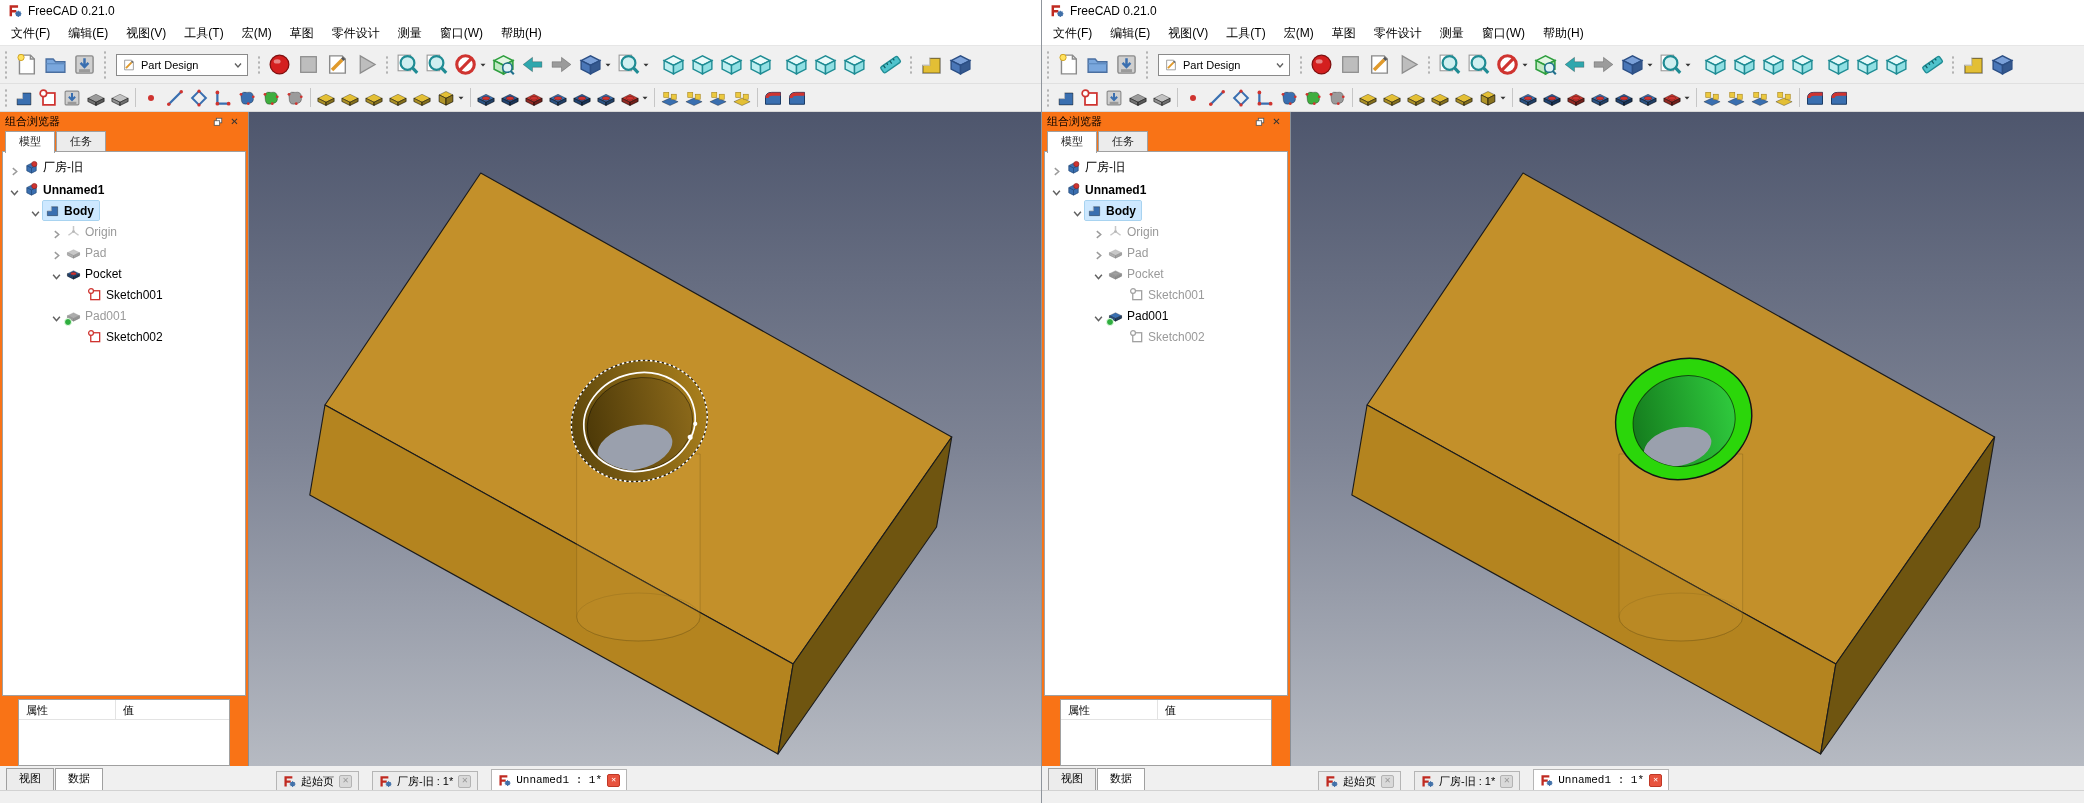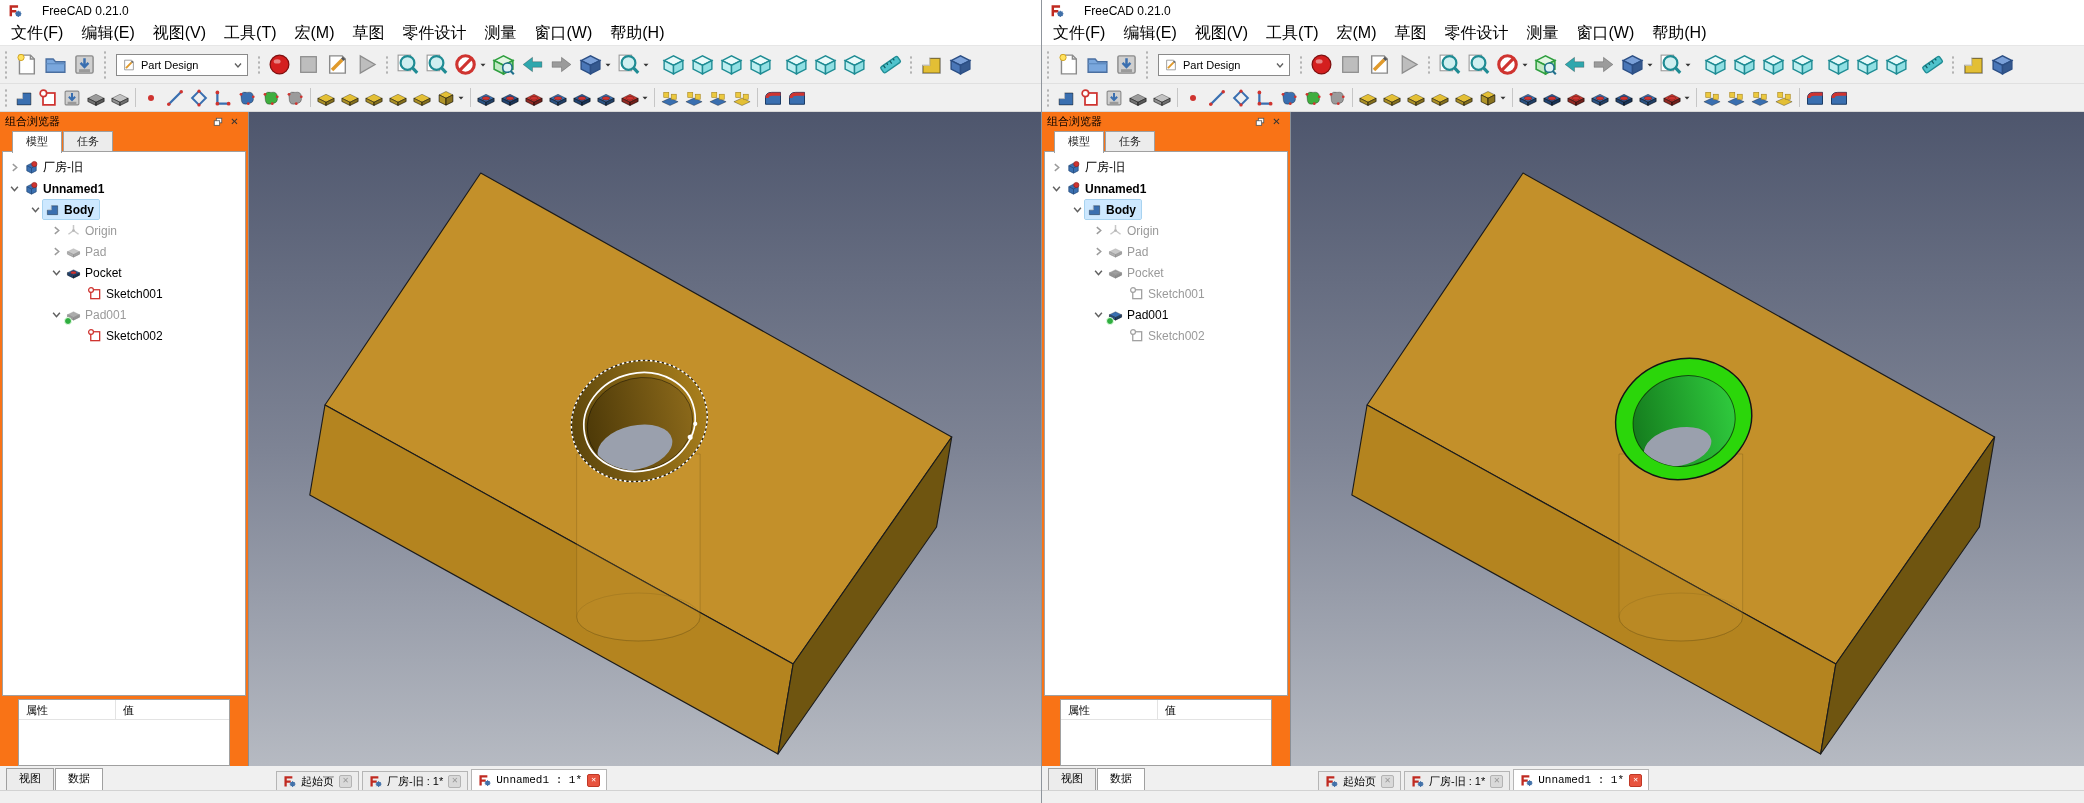--- a/index.html
+++ b/index.html
@@ -2,25 +2,25 @@
 <html><head>
 <meta charset="utf-8">
 <style>
 *{box-sizing:border-box;margin:0;padding:0}
 html,body{width:2084px;height:803px}
 body{font-family:"Liberation Sans","DejaVu Sans",sans-serif;font-size:12px;background:#fff;overflow:hidden;color:#000}
 #screen{display:flex;width:2084px;height:803px}
 .fc-window{width:1042px;height:803px;display:flex;flex-direction:column;background:#f0f0f0;overflow:hidden;position:relative}
 .fc-window.first{border-right:1px solid #8f959c}
 
-.titlebar{height:22px;background:#fff;display:flex;align-items:center;gap:20px;padding-left:8px;flex:none}
+.titlebar{height:22px;background:#fff;display:flex;align-items:center;gap:6px;padding-left:8px;flex:none}
 .titlebar .gi{width:14px;height:14px}
 .title-t{font-size:12px}
 .menubar{height:23px;background:#fff;display:flex;align-items:center;padding-left:2px;flex:none}
-.menu-item{padding:3px 9px;font-size:16px;white-space:nowrap}
+.menu-item{padding:3px 9px;font-size:12px;white-space:nowrap}
 .tb{background:#f0f0f0;display:flex;align-items:center;flex:none;overflow:hidden}
 .tb1{height:38px;border-top:1px solid #e6e6e6}
 .tb2{height:29px;border-top:1px solid #e0e0e0;border-bottom:1px solid #d8d8d8}
 .grip{width:4px;align-self:stretch;margin:4px 4px;background-image:radial-gradient(circle,#b3b3b3 1px,transparent 1.3px);background-size:4px 5px;background-repeat:repeat-y;flex:none}
 .sep{width:1px;height:68%;background:#c6c6c6;margin:0 3px;flex:none}
 .tbtn{display:flex;align-items:center;padding:1px 2px;border-radius:2px;flex:none}
 .tb1 .tbtn .gi{width:25px;height:25px}
 .tb2 .tbtn .gi{width:20px;height:20px}
 .caret{width:8px;height:8px;margin-left:1px}
 .combo{height:22px;width:132px;background:#fff;border:1px solid #8a8a8a;display:flex;align-items:center;gap:5px;padding:0 5px;margin:0 5px;flex:none}
@@ -28,25 +28,25 @@
 .combo .cv{flex:1;font-size:11px;font-family:Liberation Sans, sans-serif;white-space:nowrap;overflow:hidden}
 .combo .caret{margin:0}
 
 .main{flex:1;display:flex;min-height:0}
 .sidepanel{width:248px;flex:none;display:flex;flex-direction:column;background:#f97316}
 .panel-h{height:19px;display:flex;align-items:center;padding:0 5px;font-size:11px;flex:none}
 .panel-h .sp{flex:1}
 .phbtn{width:17px;height:15px;display:flex;align-items:center;justify-content:center;color:#333}
 .phbtn svg{width:10px;height:10px}
 .phbtn.x{font-size:10px;line-height:10px}
-.ptabs{display:flex;align-items:flex-start;padding-left:12px;height:20px;flex:none}
+.ptabs{display:flex;align-items:flex-start;padding-left:5px;height:20px;flex:none}
 .ptab{font-size:11px;padding:2px 13px 3px;border:1px solid #a0a0a0;border-bottom:none;background:#ececec;color:#222;margin-right:1px}
 .ptab.active{background:#fff;position:relative;z-index:2;margin-bottom:-1px;padding-bottom:4px}
 .treebox{flex:1;margin:0 2px;border:1px solid #a0a0a0;background:#fff;overflow:hidden;padding-top:5px}
-.trow{height:21px;display:flex;align-items:center;font-size:12px;white-space:nowrap}
+.trow{height:21px;display:flex;align-items:flex-end;font-size:12px;white-space:nowrap}
 .chev{width:14px;height:14px;flex:none;display:flex;margin-right:1px}
 .chev svg{width:9px;height:9px;margin:auto}
 .cell{display:flex;align-items:center;padding:2px 5px 2px 2px;border-radius:1px}
 .cell .ti{width:15px;height:15px;flex:none;margin-right:4px;position:relative}
 .cell .ti > svg{width:15px;height:15px;display:block}
 .badge{position:absolute;left:-2px;bottom:-3px;width:8px;height:8px;border-radius:50%;background:#2fae3f;border:1px solid #e8ffe8}
 .trow.b .lbl{font-weight:bold}
 .trow.selected .cell{background:#cde8ff;outline:1px solid #a8d3f0}
 
 .m-always .lbl{color:#9a9a9a}
@@ -62,21 +62,21 @@
 
 .viewport{flex:1;position:relative;background:linear-gradient(#4e566d 0%,#7e8495 52%,#b6bac2 100%);border-left:1px solid #8a8f96;min-width:0}
 .scene{position:absolute;inset:0;width:100%;height:100%}
 .v-preselect .hole-green{display:none}
 .v-selected .hole-white{display:none}
 
 .bottombar{height:24px;display:flex;align-items:flex-end;flex:none;background:#f0f0f0}
 .btabs{width:208px;flex:none;display:flex;align-items:flex-start;padding-left:6px}
 .btab{font-size:11px;padding:2px 12px 4px;border:1px solid #a0a0a0;border-bottom:none;background:#ececec;margin-right:1px}
 .btab.active{background:#fff;position:relative;z-index:2}
-.doctabs{flex:1;display:flex;align-items:flex-end;padding-left:68px;gap:3px;overflow:hidden}
+.doctabs{flex:1;display:flex;align-items:flex-end;padding-left:68px;gap:13px;overflow:hidden}
 .dtab{display:flex;align-items:center;gap:5px;font-size:11px;padding:0 6px;border:1px solid #b5b5b5;border-bottom:none;background:#ececec;height:19px;white-space:nowrap}
 .dtab .gi{width:13px;height:13px;flex:none}
 .dtab .close{width:13px;height:13px;flex:none;background:#d9d9d9;border:1px solid #b3b3b3;color:#999;font-size:8px;line-height:10px;text-align:center;border-radius:2px}
 .dtab.active{background:#fff;height:21px;font-family:Liberation Mono, monospace}
 .dtab.active .close{background:#e8533e;border-color:#c03826;color:#fff}
 .statusbar{height:13px;background:#f0f0f0;border-top:1px solid #d2d2d2;flex:none}
 
 .c-blue{color:#3a6fb0}.c-navy{color:#2c5a96}.c-yellow{color:#e3bf35}.c-red{color:#c4372f}
 .c-green{color:#3fae3f}.c-teal{color:#2fa7ad}.c-gray{color:#9b9b9b}.c-lightgray{color:#c2c2c2}
 </style>

